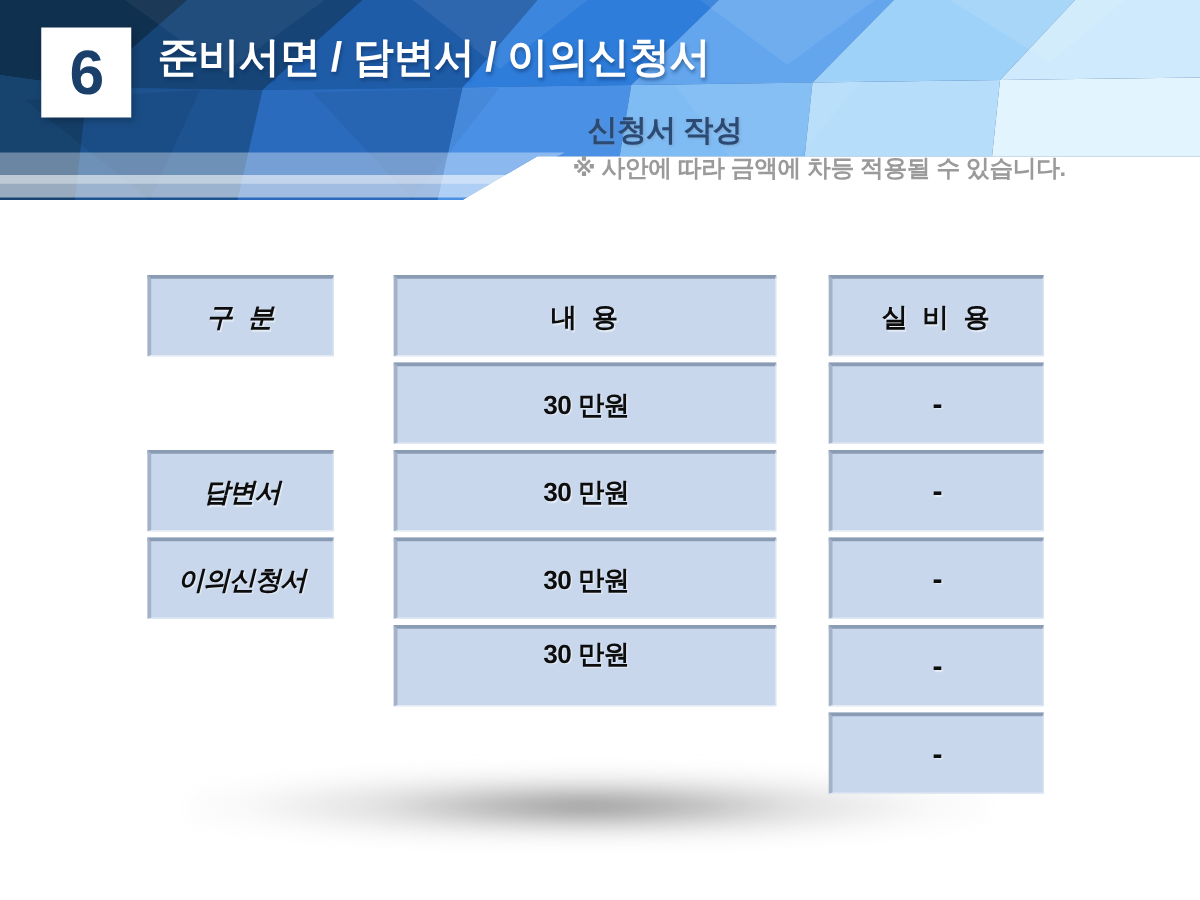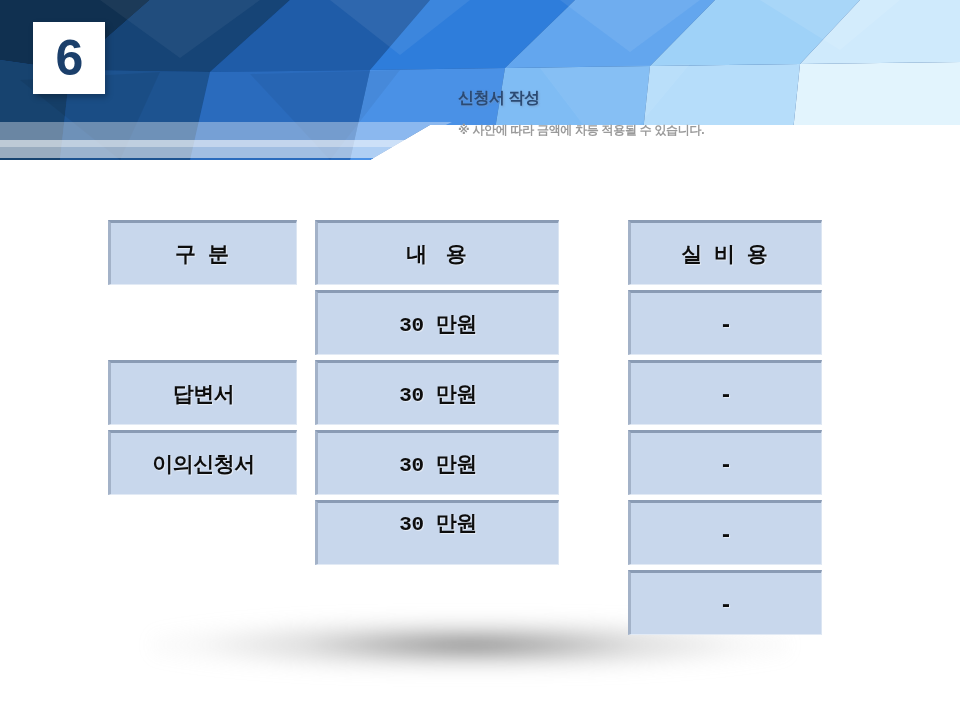--- a/index.html
+++ b/index.html
@@ -63,35 +63,35 @@
     font-size: 33px;
     font-weight: bold;
     color: #ffffff;
     letter-spacing: -0.5px;
     white-space: nowrap;
     text-shadow: 1px 2px 3px rgba(10,40,80,0.45);
   }
 
   .sub-title {
     position: absolute;
-    left: 458px;
+    left: 470px;
     top: 88px;
-    font-size: 16px;
+    font-size: 24px;
     font-weight: bold;
     color: #2b4a73;
     letter-spacing: -0.5px;
     white-space: nowrap;
     text-shadow: 1px 1px 2px rgba(120,140,170,0.55);
   }
 
   .sub-note {
     position: absolute;
     left: 458px;
     top: 122px;
-    font-size: 12px;
+    font-size: 19px;
     font-weight: bold;
     color: #9a9a9a;
     letter-spacing: -0.3px;
     white-space: nowrap;
   }
 
   
   .table-wrap {
     position: absolute;
     left: 0;
@@ -132,23 +132,23 @@
     border-left: 3px solid #a3b2c8;
     border-right: 1px solid #dbe5f2;
     border-bottom: 1px solid #e2eaf5;
     display: flex;
     align-items: center;
     justify-content: center;
     overflow: hidden;
   }
   .cell.topalign { align-items: flex-start; padding-top: 6px; }
 
-  .c1 { left: 108px; width: 189px; }
-  .c2 { left: 315px; width: 244px; font-family: Liberation Mono, monospace; }
-  .c3 { left: 628px; width: 194px; }
+  .c1 { left: 118px; width: 149px; font-style: italic; }
+  .c2 { left: 315px; width: 306px; }
+  .c3 { left: 663px; width: 172px; }
 
   .cell-text {
     font-size: 21px;
     font-weight: bold;
     color: #0d0d0d;
     letter-spacing: -0.5px;
     white-space: nowrap;
     text-shadow: 1px 1px 1px rgba(255,255,255,0.55);
   }
   .cell-text.hdr { letter-spacing: 3px; }
@@ -196,20 +196,21 @@
       <path d="M0,122 H452 L400,147 H0 Z" fill="#ffffff" opacity="0.36"></path>
       <path d="M0,140 H412 L375,158 H0 Z" fill="#ffffff" opacity="0.56"></path>
     </g>
   </svg>
 
   <div class="header-content">
     <div class="num-badge">
       <span>6</span>
     </div>
 
+    <div class="main-title">준비서면 / 답변서 / 이의신청서</div>
 
     <div class="sub-title">신청서 작성</div>
 
     <div class="sub-note">※ 사안에 따라 금액에 차등 적용될 수 있습니다.</div>
   </div>
 </div>
 
 <div class="table-wrap">
   <div class="table-shadow"></div>
 

